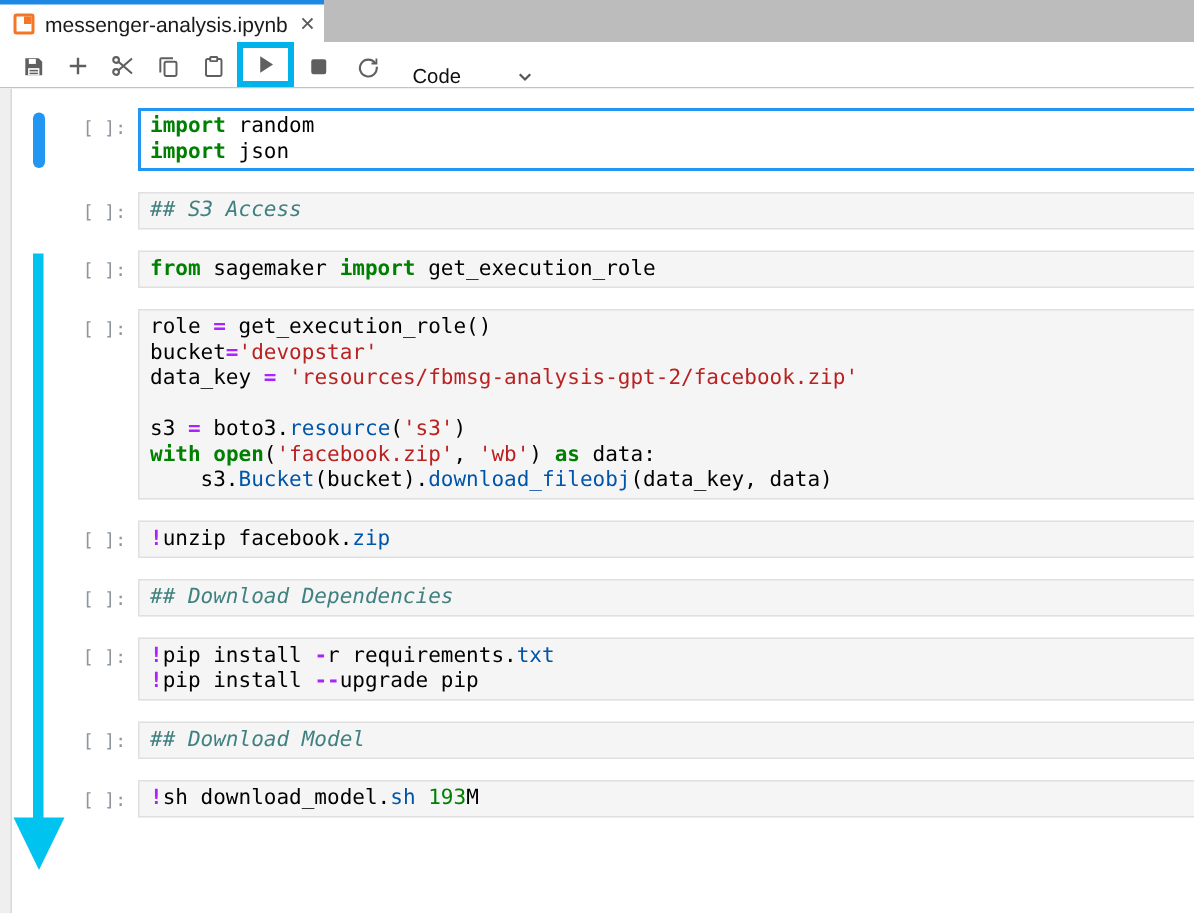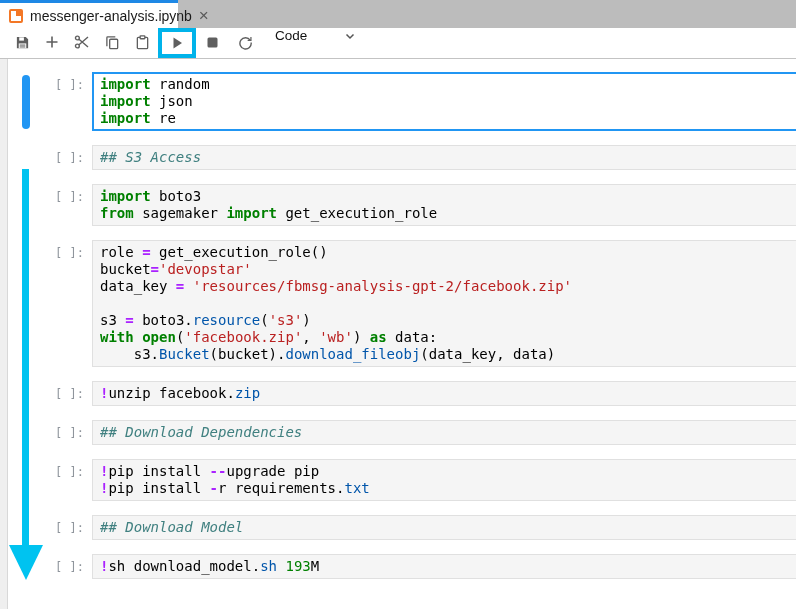--- a/index.html
+++ b/index.html
@@ -1,30 +1,30 @@
 <!DOCTYPE html>
 <html><head>
 <meta charset="utf-8">
 <style>
   * { margin:0; padding:0; box-sizing:border-box; }
   body { font-family:"Liberation Sans", sans-serif; background:#fff; }
   .window { position:relative; width:796px; height:609px; overflow:hidden; background:#fff; }
 
   
   .tabbar { height:28px; background:var(--tabbar-bg); display:flex; }
-  .tab { width:178px; height:28px; background:#fff; border-top:3px solid var(--accent);
+  .tab { width:216px; height:28px; background:#fff; border-top:3px solid var(--accent);
          display:flex; align-items:center; padding:0 6px 0 9px; gap:7px; }
   .nb-icon { position:relative; width:14px; height:14px; border:2px solid var(--brand); border-radius:2px; flex:0 0 auto; }
   .nb-icon::after { content:""; position:absolute; right:0; top:0; width:5px; height:5px; background:var(--brand); }
   .tab-title { font-size:14px; color:#1a1a1a; white-space:nowrap; }
   .tab-close { margin-left:auto; font-size:17px; line-height:1; color:#5a5a5a; cursor:pointer; }
 
   
   .toolbar { height:31px; background:#fff; border-bottom:1px solid #c3c3c3;
-             display:flex; align-items:flex-start; padding-left:7px; }
+             display:flex; align-items:flex-end; padding-left:7px; }
   .tbtn { width:30px; height:28px; display:flex; align-items:center; justify-content:center; color:var(--icon); }
   .tbtn svg { display:block; }
   .run-wrap { align-self:stretch; width:38px; border:4px solid var(--hl);
               display:flex; align-items:center; justify-content:center; margin:0 1px; }
   .mode { display:flex; align-items:center; margin-left:15px; font-size:13.5px; color:#111; cursor:pointer; }
   .mode .chev { margin-left:37px; color:#555; display:flex; }
 
   
   .notebook { position:absolute; left:0; right:0; top:59px; bottom:0; background:#fff; overflow:hidden; }
   .gutter { position:absolute; left:0; top:0; bottom:0; width:8px; background:#efefef; border-right:1px solid #d8d8d8; }
@@ -143,45 +143,45 @@
         </span>
     </div>
   </div>
 
   <div class="notebook">
     <div class="gutter"></div>
     <div class="cells">
         <div class="cell selected">
           <div class="collapser"></div>
           <div class="prompt">[ ]:</div>
-          <div class="input"><div class="line"><span class="tk-k">import</span><span> random</span></div><div class="line"><span class="tk-k">import</span><span> json</span></div><div class="line"><span class="tk-k">import</span><span> re</span></div></div>
+          <div class="input"><div class="line"><span class="tk-k">import</span><span> random</span></div><div class="line"><span class="tk-k">import</span><span> json</span></div></div>
         </div>
         <div class="cell">
           <div class="prompt">[ ]:</div>
           <div class="input"><div class="line"><span class="tk-c">## S3 Access</span></div></div>
         </div>
         <div class="cell">
           <div class="prompt">[ ]:</div>
-          <div class="input"><div class="line"><span class="tk-k">import</span><span> boto3</span></div><div class="line"><span class="tk-k">from</span><span> sagemaker </span><span class="tk-k">import</span><span> get_execution_role</span></div></div>
+          <div class="input"><div class="line"><span class="tk-k">from</span><span> sagemaker </span><span class="tk-k">import</span><span> get_execution_role</span></div></div>
         </div>
         <div class="cell">
           <div class="prompt">[ ]:</div>
           <div class="input"><div class="line"><span>role </span><span class="tk-o">=</span><span> get_execution_role()</span></div><div class="line"><span>bucket</span><span class="tk-o">=</span><span class="tk-s">'devopstar'</span></div><div class="line"><span>data_key </span><span class="tk-o">=</span><span> </span><span class="tk-s">'resources/fbmsg-analysis-gpt-2/facebook.zip'</span></div><div class="line">&nbsp;</div><div class="line"><span>s3 </span><span class="tk-o">=</span><span> boto3.</span><span class="tk-p">resource</span><span>(</span><span class="tk-s">'s3'</span><span>)</span></div><div class="line"><span class="tk-k">with</span><span> </span><span class="tk-b">open</span><span>(</span><span class="tk-s">'facebook.zip'</span><span>, </span><span class="tk-s">'wb'</span><span>) </span><span class="tk-k">as</span><span> data:</span></div><div class="line"><span>    s3.</span><span class="tk-p">Bucket</span><span>(bucket).</span><span class="tk-p">download_fileobj</span><span>(data_key, data)</span></div></div>
         </div>
         <div class="cell">
           <div class="prompt">[ ]:</div>
           <div class="input"><div class="line"><span class="tk-o">!</span><span>unzip facebook.</span><span class="tk-p">zip</span></div></div>
         </div>
         <div class="cell">
           <div class="prompt">[ ]:</div>
           <div class="input"><div class="line"><span class="tk-c">## Download Dependencies</span></div></div>
         </div>
         <div class="cell">
           <div class="prompt">[ ]:</div>
-          <div class="input"><div class="line"><span class="tk-o">!</span><span>pip install </span><span class="tk-o">--</span><span>upgrade pip</span></div><div class="line"><span class="tk-o">!</span><span>pip install </span><span class="tk-o">-</span><span>r requirements.</span><span class="tk-p">txt</span></div></div>
+          <div class="input"><div class="line"><span class="tk-o">!</span><span>pip install </span><span class="tk-o">-</span><span>r requirements.</span><span class="tk-p">txt</span></div><div class="line"><span class="tk-o">!</span><span>pip install </span><span class="tk-o">--</span><span>upgrade pip</span></div></div>
         </div>
         <div class="cell">
           <div class="prompt">[ ]:</div>
           <div class="input"><div class="line"><span class="tk-c">## Download Model</span></div></div>
         </div>
         <div class="cell">
           <div class="prompt">[ ]:</div>
           <div class="input"><div class="line"><span class="tk-o">!</span><span>sh download_model.</span><span class="tk-p">sh</span><span> </span><span class="tk-n">193</span><span>M</span></div></div>
         </div>
       </div>

